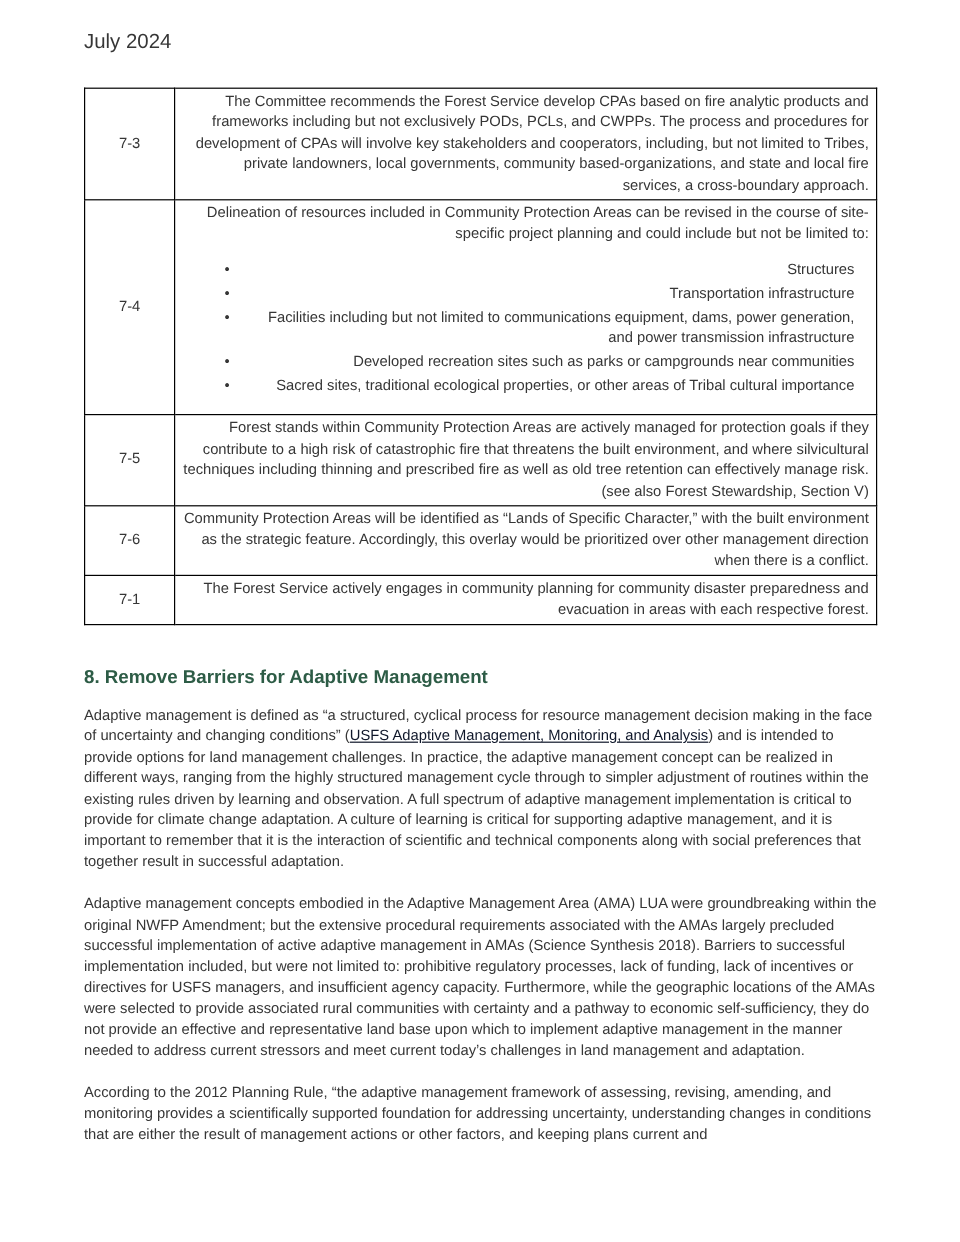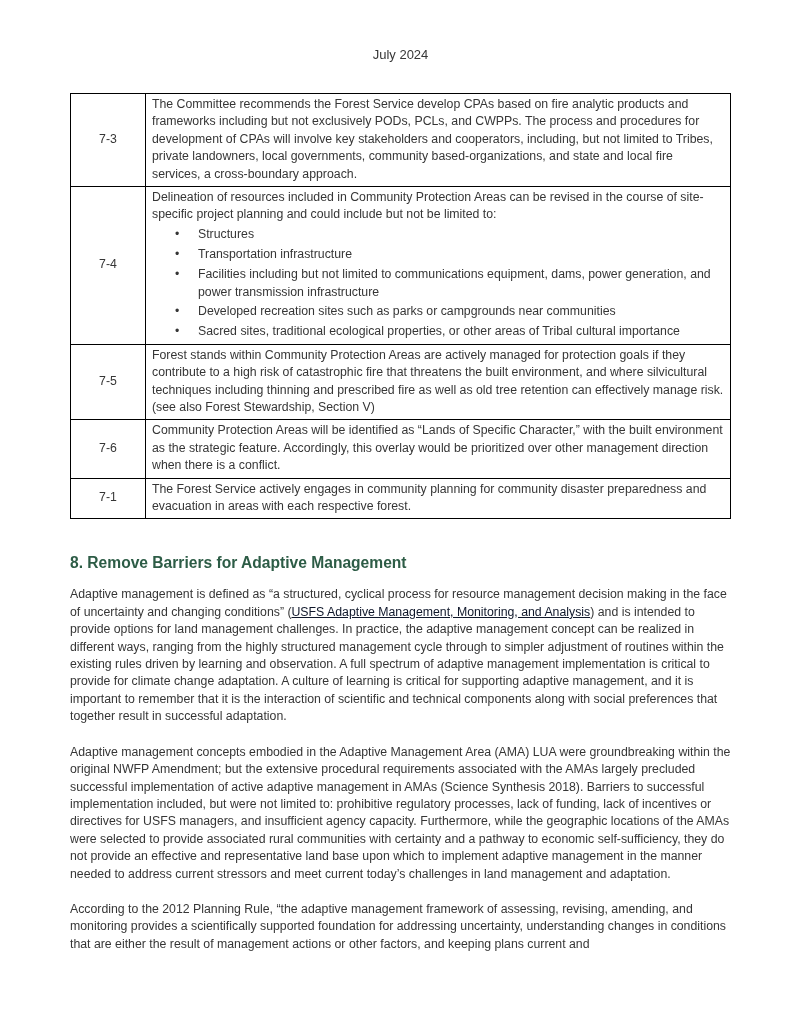--- a/index.html
+++ b/index.html
@@ -13,46 +13,46 @@
     color:#363636;
     overflow:hidden;
   }
   .content {
     position:absolute;
     left:70px;
     right:69px;
     top:0;
   }
   .date-header {
-    margin-top:48px;
-    font-size:13px;
+    margin-top:28px;
+    font-size:17px;
     line-height:14px;
-    text-align:center;
   }
   table.rec-table {
     margin-top:31px;
     width:100%;
     border-collapse:collapse;
     font-size:12.3px;
     line-height:17.4px;
   }
   table.rec-table td {
     border:1.2px solid #000000;
     vertical-align:middle;
     padding:2px 6px 3px 6px;
   }
   td.id-cell {
     width:75px;
     text-align:center;
   }
   td.text-cell {
     padding-left:7px;
     padding-right:6px;
+    text-align:right;
   }
-  .bullets { list-style:none; margin:0; padding:0; }
+  .bullets { list-style:none; margin:12px; padding:0; }
   .bullets li {
     position:relative;
     padding-left:46px;
     margin-top:2.5px;
   }
   .bullets li::before {
     content:"\2022";
     position:absolute;
     left:23px;
     top:0;

